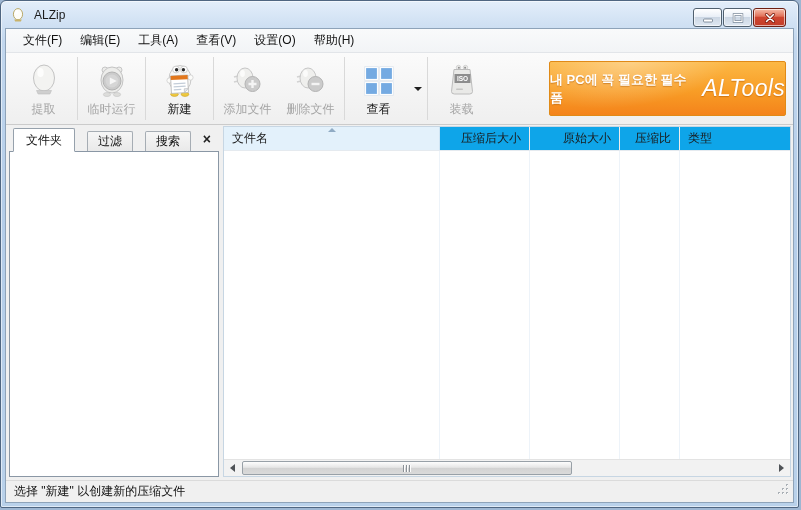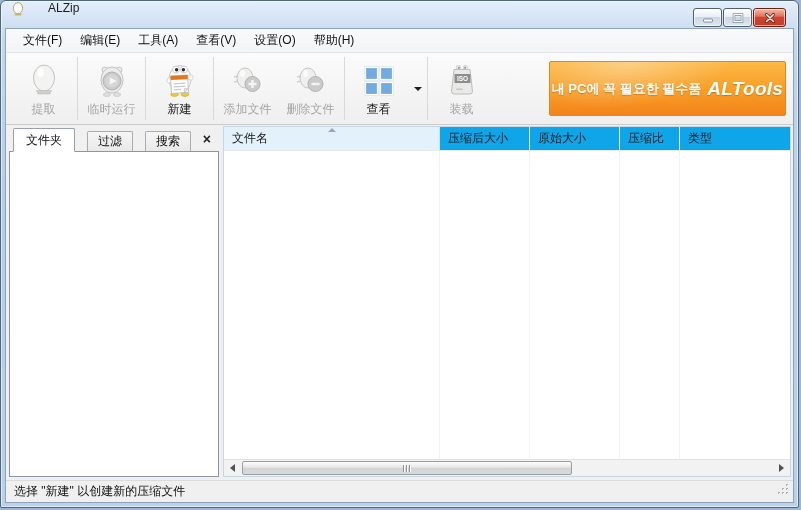--- a/index.html
+++ b/index.html
@@ -6,21 +6,21 @@
   body{width:801px;height:510px;overflow:hidden;
        font-family:"Liberation Sans","DejaVu Sans",sans-serif;
        -webkit-font-smoothing:antialiased;}
   *{box-sizing:border-box;}
 
   
   .window{position:relative;width:799px;height:508px;margin:0;
     border:1px solid #4f6681;border-radius:6px 6px 2px 2px;
     background:linear-gradient(180deg,#e3eefa 0%,#c2d7ee 8%,#b4cde9 40%,#b9d1ea 100%);
     box-shadow:inset 0 0 0 1px rgba(255,255,255,.55);}
-  .titlebar{height:27px;display:flex;padding-left:9px;gap:22px;}
+  .titlebar{height:27px;display:flex;align-items:center;padding-left:9px;gap:8px;}
   .title-text{font-size:12px;color:#1c1c1c;}
   .win-controls{position:absolute;top:7px;right:12px;display:flex;gap:1px;}
   .win-btn{width:29px;height:19px;border:1px solid #50606f;border-radius:3px;
     background:linear-gradient(180deg,#ffffff 0%,#e9eff7 45%,#ccd7e4 50%,#dfe8f2 100%);
     display:flex;align-items:center;justify-content:center;
     box-shadow:inset 0 0 0 1px rgba(255,255,255,.6);}
   .win-btn.close{width:33px;border-color:#6e1f12;
     background:linear-gradient(180deg,#f6bca9 0%,#e2735b 42%,#ce4530 50%,#c23d29 100%);}
 
   
@@ -46,21 +46,21 @@
 
   .banner{margin-left:auto;margin-right:1px;width:237px;height:55px;
     border:1px solid #e08a17;border-radius:2px;position:relative;overflow:hidden;
     background:linear-gradient(180deg,#fcb845 0%,#f89d26 55%,#f4831b 100%);
     display:flex;align-items:center;justify-content:center;gap:6px;color:#fff;}
   .banner::before{content:"";position:absolute;left:-30px;top:-45px;width:220px;height:90px;
     background:radial-gradient(ellipse at center,rgba(255,255,255,.35),rgba(255,255,255,0) 70%);
     transform:rotate(-8deg);}
   .banner .ko{font-size:13px;font-weight:bold;position:relative;
     text-shadow:0 1px 1px rgba(170,85,0,.5);}
-  .banner .brand{font-size:19px;font-weight:bold;font-style:italic;position:relative;
+  .banner .brand{font-size:23px;font-weight:normal;font-style:italic;position:relative;
     letter-spacing:.3px;text-shadow:0 1px 1px rgba(170,85,0,.5);}
 
   
   .content{flex:1;display:flex;padding:1px 2px 3px 3px;gap:4px;min-height:0;}
   .sidebar{width:210px;display:flex;flex-direction:column;min-height:0;}
   .tabs{height:25px;display:flex;align-items:flex-end;padding-left:4px;position:relative;}
   .tab{font-size:12px;color:#111;white-space:nowrap;cursor:default;}
   .tab.active{background:#fff;border:1px solid #96a1ac;border-bottom:1px solid #fff;
     height:24px;line-height:22px;padding:0 12px;border-radius:2px 2px 0 0;
     position:relative;z-index:2;margin-bottom:-1px;text-align:right;}
@@ -70,21 +70,21 @@
   .tab-close{margin-left:auto;margin-right:8px;align-self:center;font-size:14px;
     font-weight:bold;color:#222;line-height:14px;cursor:default;}
   .side-panel{flex:1;background:#fff;border:1px solid #8a97a5;}
 
   .list{flex:1;display:flex;flex-direction:column;background:#fff;
     border:1px solid #c7d6e3;min-width:0;}
   .lheader{height:24px;display:flex;font-size:12px;color:#1a1a1a;
     border-bottom:1px solid #e5eaef;background:#0ea5e9;}
   .hcell{line-height:23px;padding:0 8px;border-right:1px solid #ececec;
     white-space:nowrap;overflow:hidden;}
-  .hcell.right{text-align:left;}
+  .hcell.right{text-align:right;}
   .hcell.sorted{background:#e3f1fb;border-right:1px solid #cfe4f3;position:relative;}
   .sort-up{position:absolute;top:1px;left:50%;margin-left:-4px;width:0;height:0;
     border-left:4px solid transparent;border-right:4px solid transparent;
     border-bottom:4px solid #90abc4;}
   .c0{width:216px;} .c1{width:90px;} .c2{width:90px;} .c3{width:60px;} .c4{flex:1;border-right:none;}
   .lbody{flex:1;position:relative;background:#fff;}
   .colline{position:absolute;top:0;bottom:0;width:1px;background:#edf3f9;}
 
   .hscroll{height:17px;display:flex;align-items:stretch;background:#f2f2f2;
     border-top:1px solid #e3e3e3;}

